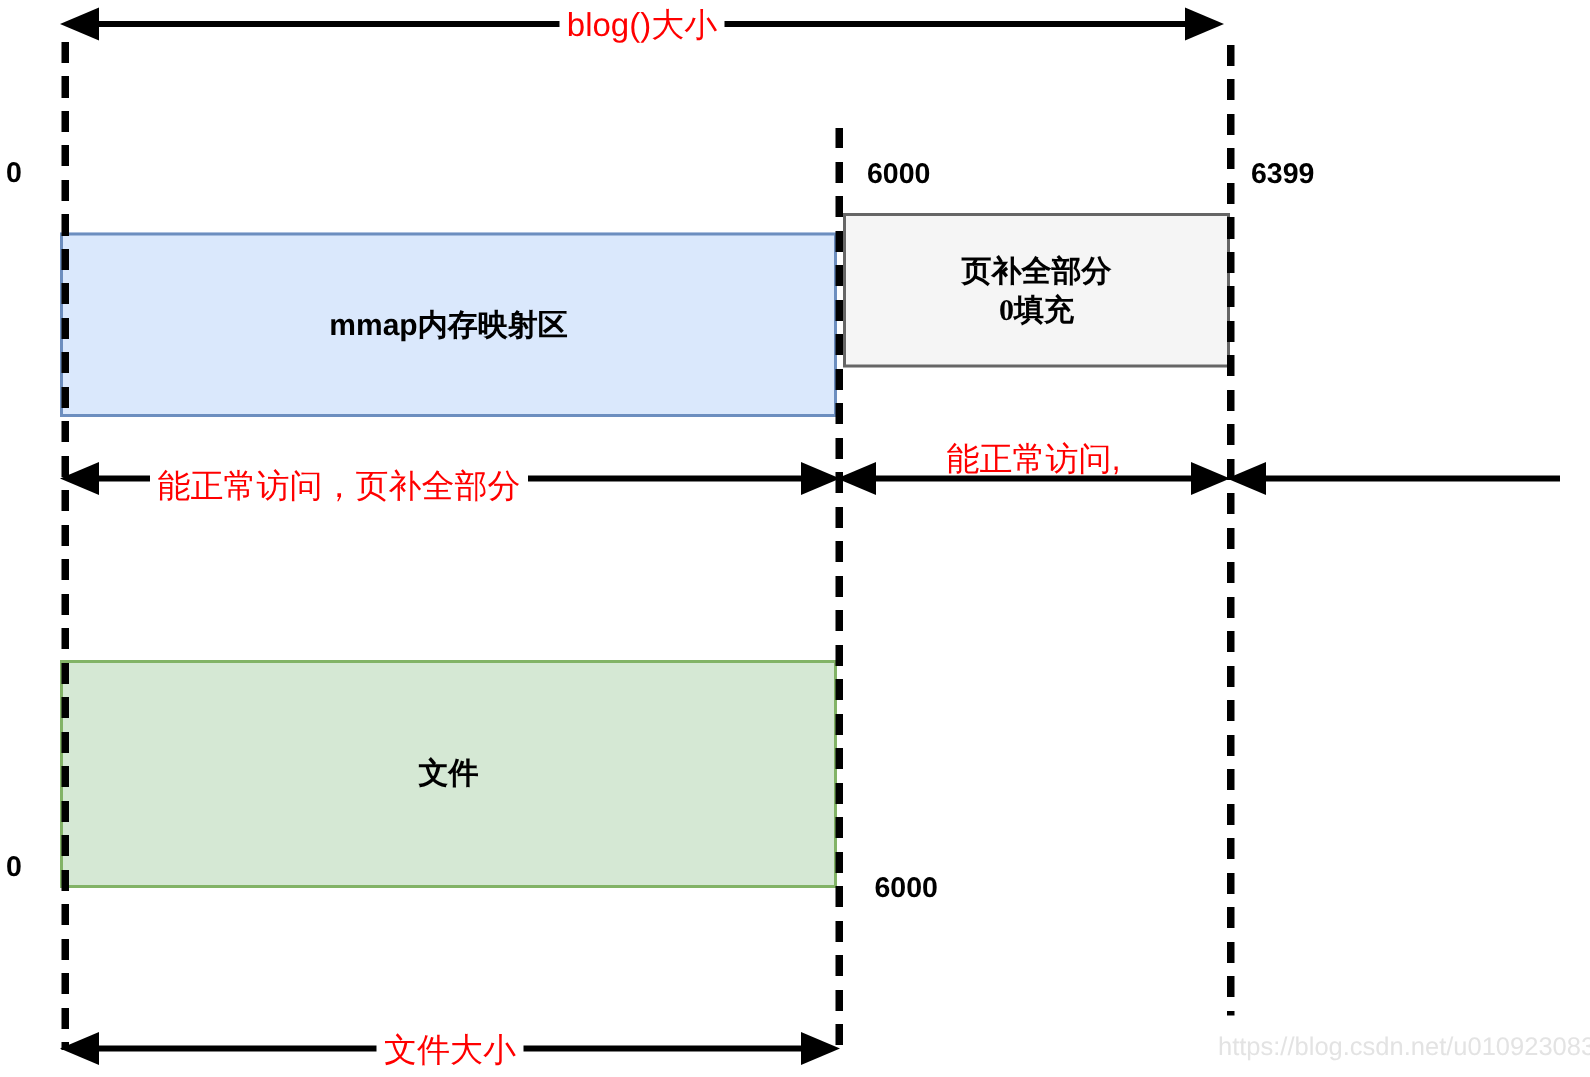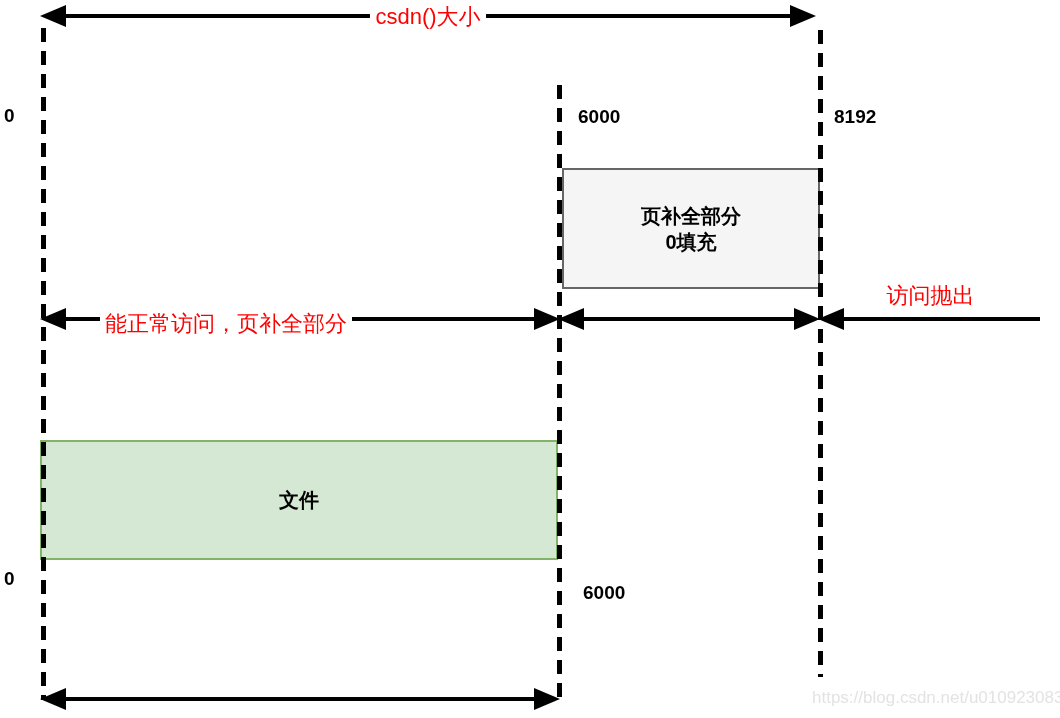--- a/index.html
+++ b/index.html
@@ -40,67 +40,73 @@
 <div id="canvas">
 
   <div class="watermark" style="left:812px;top:688px;">https://blog.csdn.net/u010923083</div>
 
   <div class="arrow" style="left:40px;top:5px;width:776px;">
     <div class="ah-l"></div>
     <div class="shaft"></div>
     <div class="ah-r"></div>
   </div>
   <div class="red-label center bg" style="left:40px;top:4px;width:776px;">
-    <span>csdn()大小</span>
+    <span>blog()大小</span>
   </div>
 
   <div class="vdash" style="left:41px;top:28px;height:672px;"></div>
   <div class="vdash" style="left:557px;top:85px;height:614px;"></div>
   <div class="vdash" style="left:818px;top:30px;height:647px;"></div>
 
   <div class="marker" style="left:4px;top:105px;">0</div>
   <div class="marker" style="left:578px;top:106px;">6000</div>
-  <div class="marker" style="left:834px;top:106px;">8192</div>
+  <div class="marker" style="left:834px;top:106px;">6399</div>
   <div class="marker" style="left:4px;top:568px;">0</div>
   <div class="marker" style="left:583px;top:582px;">6000</div>
 
+  <div class="box box-blue" style="left:40px;top:155px;width:518px;height:123px;">
+    <div>mmap内存映射区</div>
+  </div>
 
-  <div class="box box-gray" style="left:562px;top:168px;width:258px;height:121px;">
+  <div class="box box-gray" style="left:562px;top:142px;width:258px;height:103px;font-family:Liberation Serif, serif;">
     <div>页补全部分</div>
     <div>0填充</div>
   </div>
 
   <div class="arrow" style="left:40px;top:308px;width:520px;">
     <div class="ah-l"></div>
     <div class="shaft"></div>
     <div class="ah-r"></div>
   </div>
   <div class="red-label bg" style="left:100px;top:311px;">
     <span>能正常访问，页补全部分</span>
   </div>
 
   <div class="arrow" style="left:558px;top:308px;width:262px;">
     <div class="ah-l"></div>
     <div class="shaft"></div>
     <div class="ah-r"></div>
   </div>
   <div class="red-label center" style="left:560px;top:293px;width:258px;">
+    <div>能正常访问,</div>
   </div>
 
   <div class="arrow" style="left:818px;top:308px;width:222px;">
     <div class="ah-l"></div>
     <div class="shaft"></div>
   </div>
   <div class="red-label center" style="left:838px;top:283px;width:185px;line-height:25px;">
-    <div>访问抛出</div>
   </div>
 
-  <div class="box box-green" style="left:40px;top:440px;width:518px;height:120px;">
+  <div class="box box-green" style="left:40px;top:440px;width:518px;height:152px;">
     <div>文件</div>
   </div>
 
   <div class="arrow" style="left:40px;top:688px;width:520px;">
     <div class="ah-l"></div>
     <div class="shaft"></div>
     <div class="ah-r"></div>
   </div>
+  <div class="red-label center bg" style="left:40px;top:687px;width:520px;">
+    <span>文件大小</span>
+  </div>
 
 </div>
 
 </body></html>

